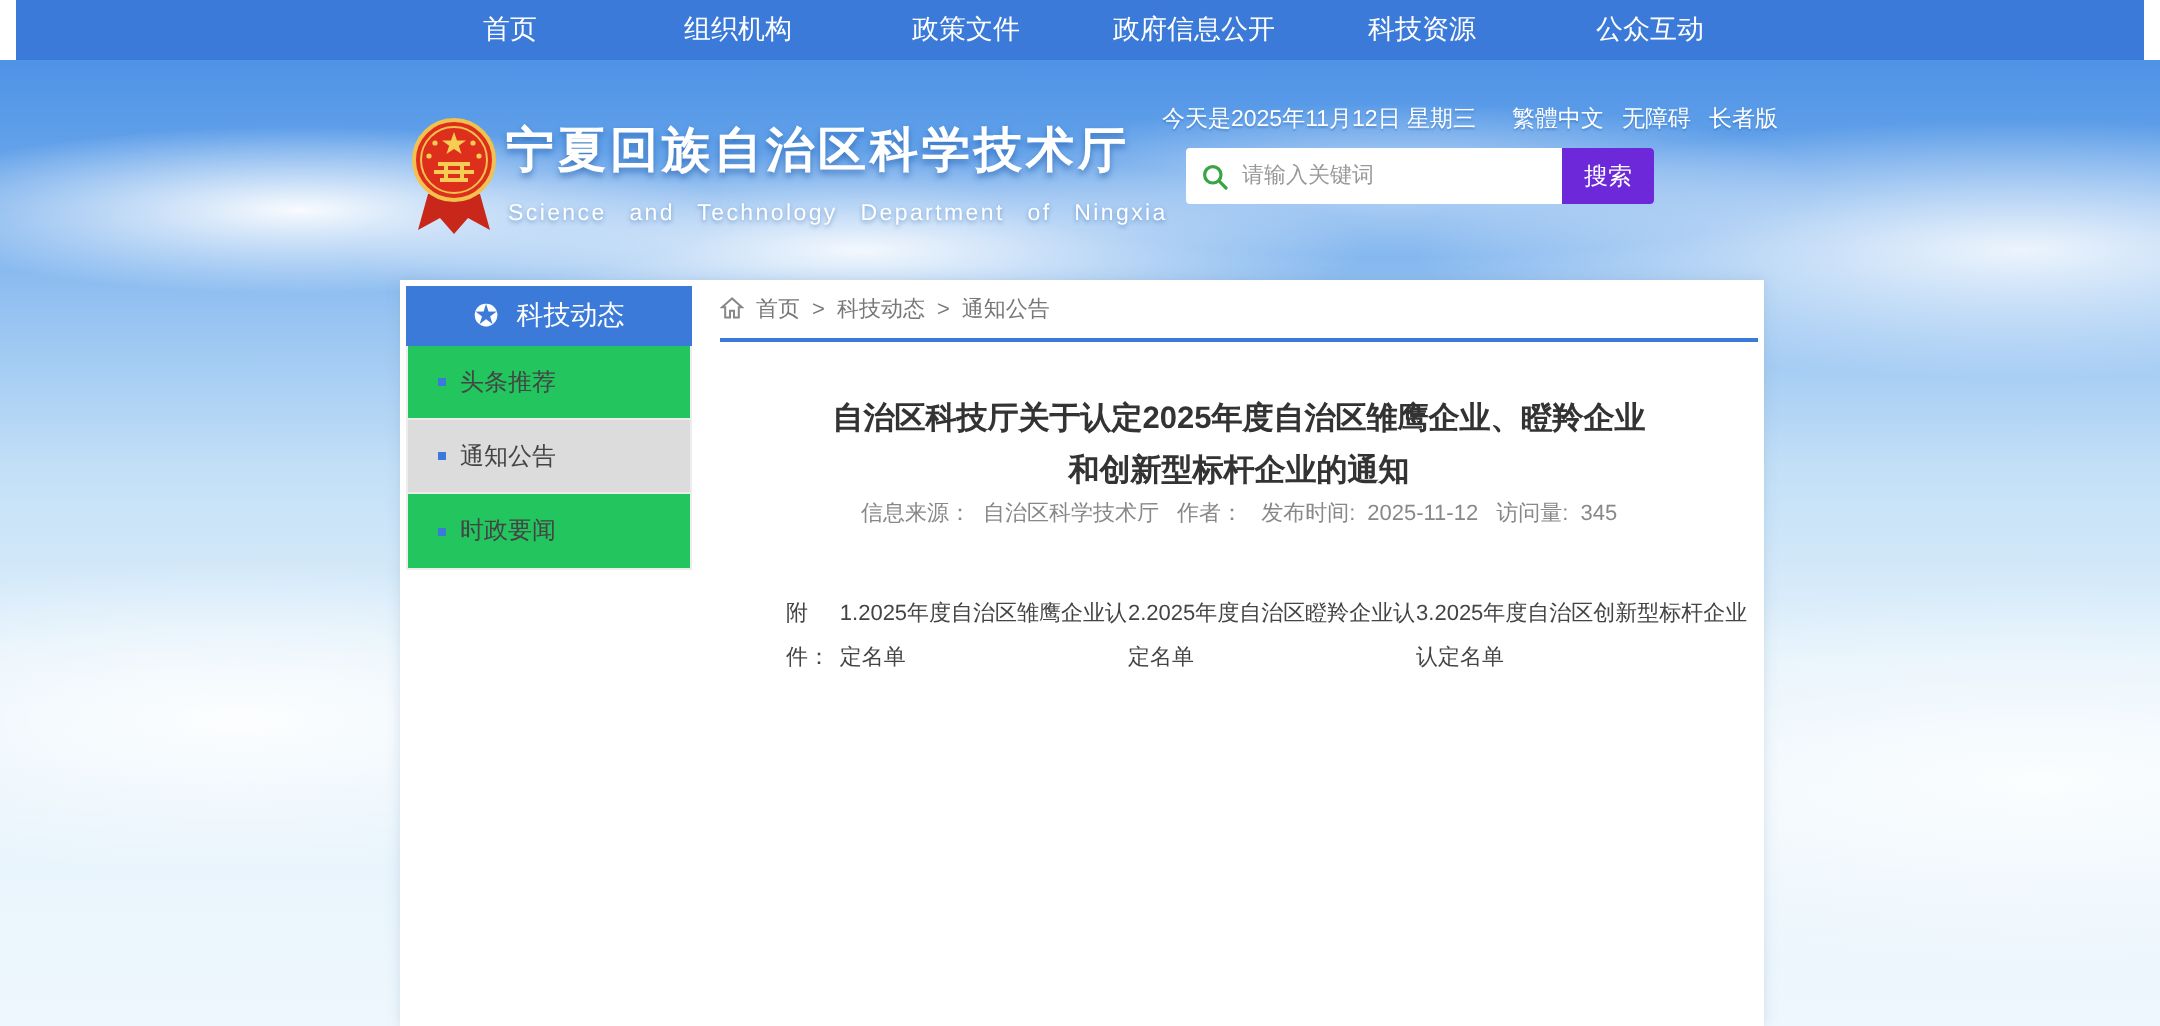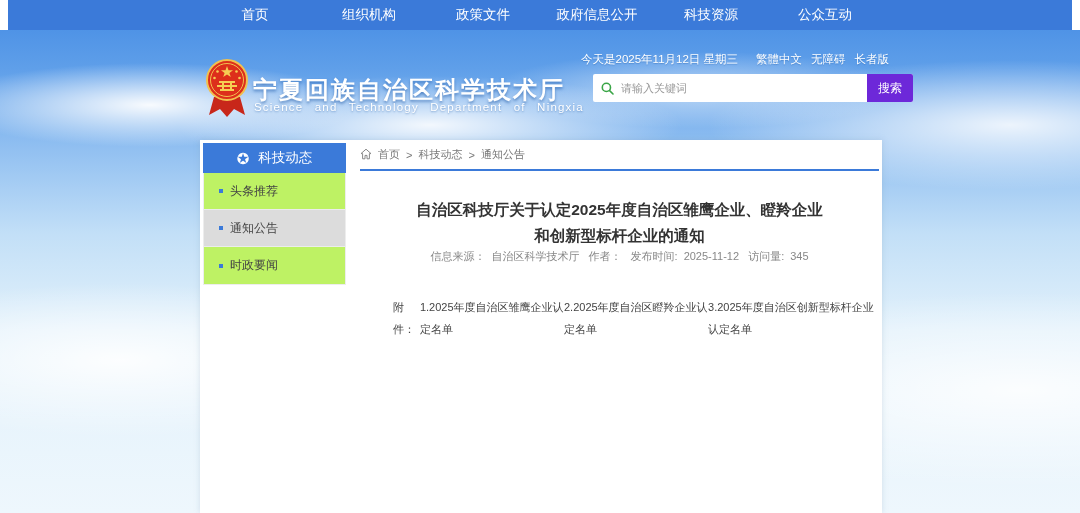--- a/index.html
+++ b/index.html
@@ -25,38 +25,38 @@
     position:absolute; left:8px; top:0; width:1064px; height:30px;
     background:#3b7ad9; display:flex; align-items:center; padding-left:190px;
   }
   .topnav .nav-item {
     width:114px; text-align:center; color:#ffffff; font-size:13.5px;
     cursor:pointer; white-space:nowrap;
   }
   
   .emblem { position:absolute; left:205px; top:59px; width:44px; height:59px; }
   .site-title {
-    position:absolute; left:253px; top:74px; color:#ffffff; font-weight:bold;
+    position:absolute; left:253px; top:59px; color:#ffffff; font-weight:bold;
     font-size:24px; letter-spacing:2px; text-shadow:0 2px 3px rgba(23,82,160,.55);
     white-space:nowrap;
   }
   .site-subtitle {
     position:absolute; left:254px; top:101px; color:#ffffff; font-size:11.5px;
     letter-spacing:1.2px; word-spacing:7px; text-shadow:0 1px 2px rgba(23,82,160,.45);
     white-space:nowrap;
   }
   .header-meta {
     position:absolute; left:581px; top:52px; width:275px; display:flex;
     color:#ffffff; font-size:11.5px; text-shadow:0 1px 1px rgba(23,82,160,.35);
     white-space:nowrap; align-items:center;
   }
   .header-meta .date { margin-right:18px; }
   .header-meta .lang { margin-right:9px; cursor:pointer; }
   .searchbar {
-    position:absolute; left:593px; top:74px; width:320px; height:28px;
+    position:absolute; left:593px; top:74px; width:234px; height:28px;
     display:flex; background:#ffffff; border-radius:2px; overflow:hidden;
   }
   .search-field { flex:1; display:flex; align-items:center; padding-left:8px; }
   .search-field svg { flex:0 0 auto; margin-right:7px; }
   .search-field input {
     border:none; outline:none; width:100%; font-size:11px; color:#333;
     font-family:"Liberation Sans","DejaVu Sans",sans-serif; background:transparent;
   }
   .search-field input::placeholder { color:#999; }
   .search-btn {
@@ -68,21 +68,21 @@
     position:absolute; left:200px; top:140px; width:682px; height:373px;
     background:#ffffff; box-shadow:0 0 6px rgba(120,150,180,.25);
   }
   
   .sidebar { position:absolute; left:3px; top:3px; width:143px; }
   .sidebar-header {
     height:30px; background:#3b7ad9; color:#ffffff; font-size:13.5px;
     display:flex; align-items:center; justify-content:center; gap:9px;
   }
   .sidebar-header .cat-icon { font-size:15px; line-height:1; }
-  .sidebar-list { border:1px solid #ededed; border-top:none; background:#bef264; }
+  .sidebar-list { border:1px solid #ededed; border-top:none; background:#22c55e; }
   .side-item {
     height:37px; display:flex; align-items:center; padding-left:15px;
     font-size:12px; color:#444; cursor:pointer; border-bottom:1px solid #ececec;
   }
   .side-item:last-child { border-bottom:none; }
   .side-item .dot { width:4px; height:4px; background:#3b7ad9; margin-right:7px; flex:0 0 auto; }
   .side-item.active { background:#dcdcdc; }
   
   .article { position:absolute; left:160px; top:0; width:519px; }
   .breadcrumb {

